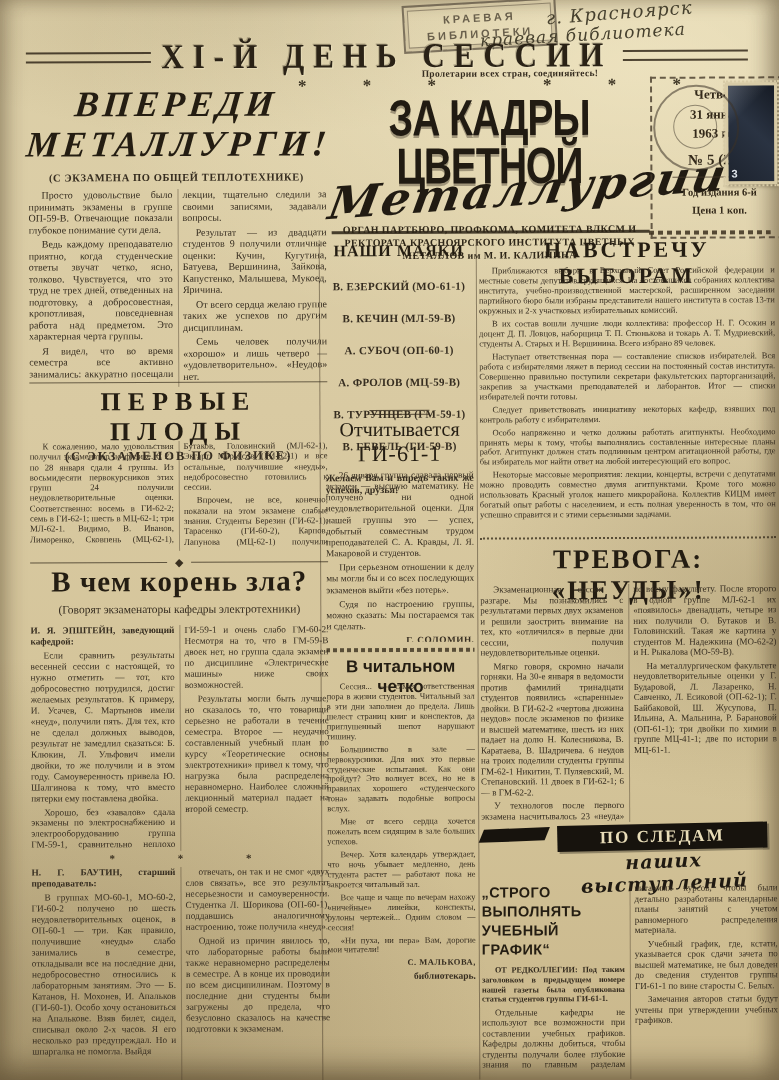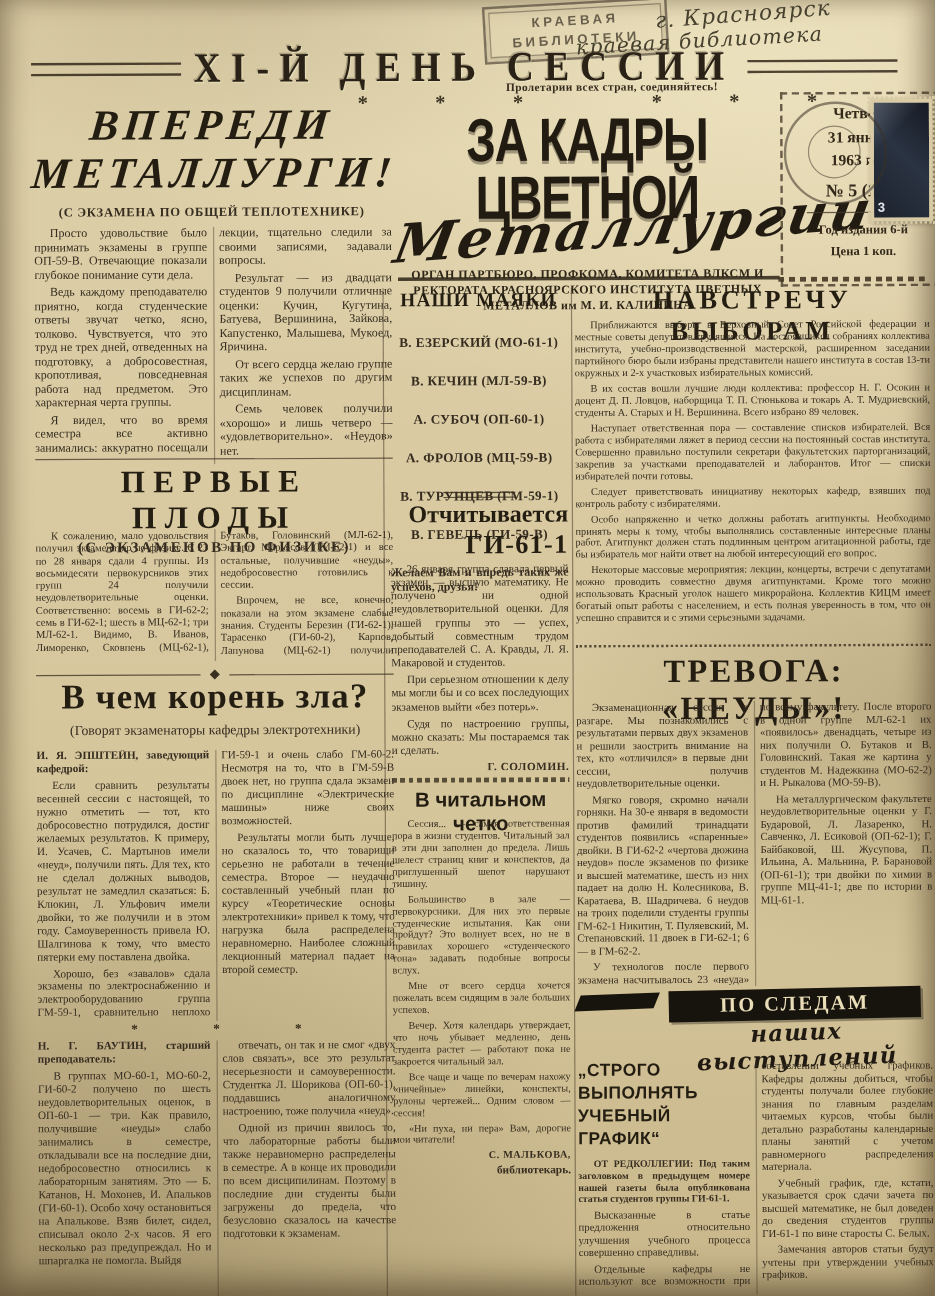--- a/index.html
+++ b/index.html
@@ -79,21 +79,21 @@
   .stars{left:30px;top:851px;width:298px;text-align:center;font-weight:bold;font-size:11px;word-spacing:60px;color:#3a3020;}
   .bt2-body{left:30px;top:866px;width:298px;height:214px;font-size:9.3px;line-height:1.18;}
   
   .mk{left:326px;top:242px;width:148px;}
   .mk-t{text-align:center;font-weight:bold;font-size:16px;letter-spacing:1px;color:#241d12;}
   .mk-lead{margin-top:7px;font-weight:bold;font-size:9.8px;text-align:justify;line-height:1.2;}
   .mk-list{margin-top:5px;}
   .mk-list div{font-weight:bold;font-size:11px;letter-spacing:.3px;margin:20px 0;text-align:center;}
   .mk-outro{margin-top:5px;font-weight:bold;font-size:10px;text-align:justify;line-height:1.2;}
   .ot-rule{left:370px;top:410px;width:60px;height:3px;border-top:1px solid rgba(55,45,30,.8);border-bottom:1px solid rgba(55,45,30,.8);}
-  .ot-head{left:326px;top:418px;width:148px;text-align:right;font-weight:bold;color:#241d12;}
+  .ot-head{left:326px;top:418px;width:148px;text-align:center;font-weight:normal;color:#241d12;}
   .ot-t1{font-size:20px;}
   .ot-t2{font-size:22px;letter-spacing:1px;}
   .ot-body{left:326px;top:470px;width:148px;height:172px;font-size:9.3px;line-height:1.2;}
   .zig{left:326px;top:648px;width:148px;height:4px;
     background:repeating-linear-gradient(90deg,rgba(58,48,30,.8) 0 4px,transparent 4px 7px);}
   .cz-t{left:326px;top:657px;width:148px;text-align:center;font-family:"Liberation Sans",sans-serif;font-weight:bold;font-size:17px;color:#241d12;}
   .cz-body{left:326px;top:682px;width:148px;height:352px;font-size:8.5px;line-height:1.17;}
   .cz-sig2{text-align:right;font-weight:bold;font-size:9.5px;}
   
   .nv-t{left:480px;top:238px;width:296px;text-align:center;font-weight:bold;font-size:22px;letter-spacing:3px;color:#241d12;}
@@ -270,21 +270,20 @@
   <div class="abs ps-patch"></div>
   <div class="abs ps-banner">ПО СЛЕДАМ</div>
   <div class="abs ps-script">наших выступлений</div>
 
   <div class="abs sg-body bt cols2">
     <div class="sg-h">
       <span>„СТРОГО ВЫПОЛНЯТЬ</span><br>
       <span>УЧЕБНЫЙ ГРАФИК“</span>
     </div>
     <p class="sg-red">ОТ РЕДКОЛЛЕГИИ: Под таким заголовком в предыдущем номере нашей газеты была опубликована статья студентов группы ГИ-61-1.</p>
-    <p>Высказанные в статье предложения относительно улучшения учебного процесса совершенно справедливы.</p>
     <p>Отдельные кафедры не используют все возможности при составлении учебных графиков. Кафедры должны добиться, чтобы студенты получали более глубокие знания по главным разделам читаемых курсов, чтобы были детально разработаны календарные планы занятий с учетом равномерного распределения материала.</p>
     <p>Учебный график, где, кстати, указывается срок сдачи зачета по высшей математике, не был доведен до сведения студентов группы ГИ-61-1 по вине старосты С. Белых.</p>
     <p>Замечания авторов статьи будут учтены при утверждении учебных графиков.</p>
 
   </div>
 
  </div>
 </div>
 
 </body></html>

